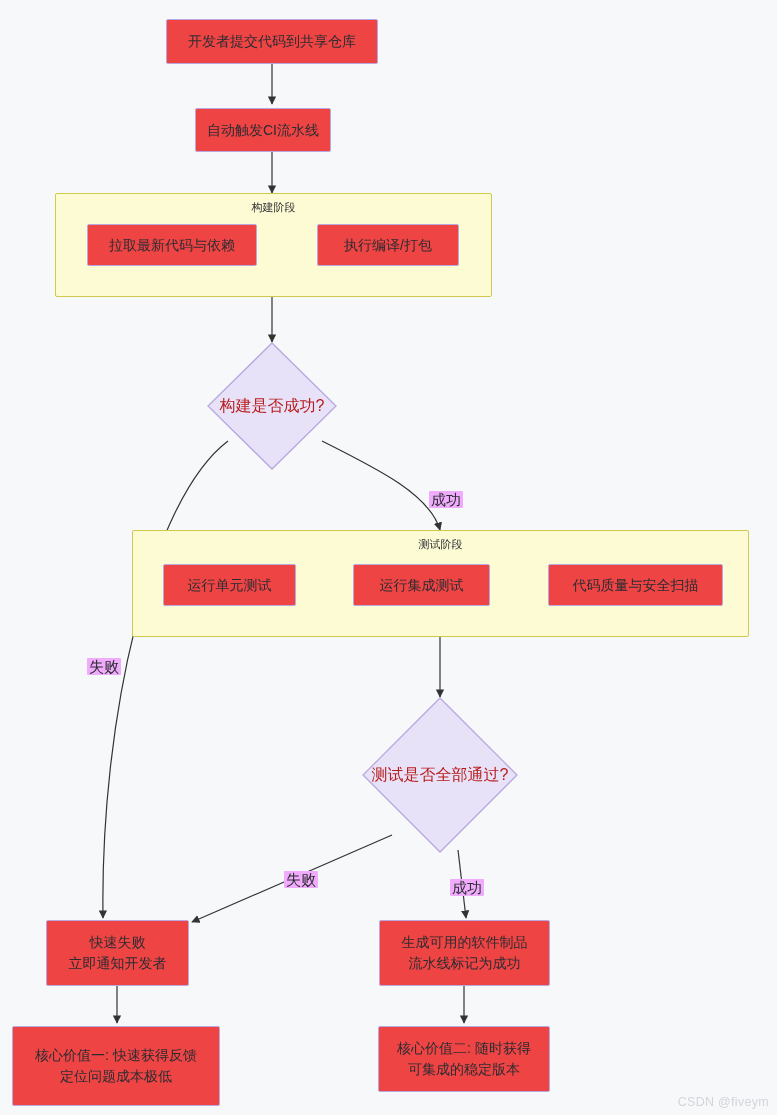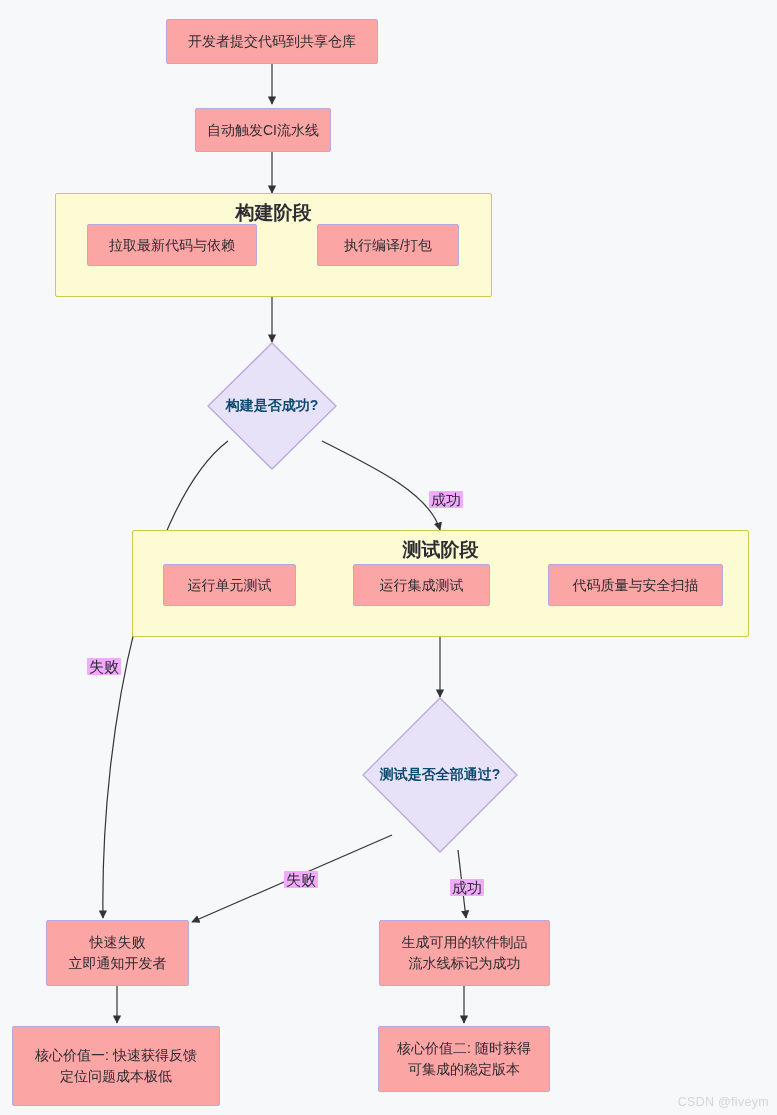--- a/index.html
+++ b/index.html
@@ -24,21 +24,21 @@
   svg#edges {
     position: absolute;
     left: 0; top: 0;
     width: 777px;
     height: 1115px;
     pointer-events: none;
   }
   .node {
     position: absolute;
     box-sizing: border-box;
-    background: #fca5a5;
+    background: #ef4444;
     border: 1px solid #b9a7e0;
     border-radius: 2px;
     display: flex;
     align-items: center;
     justify-content: center;
     text-align: center;
     color: #2c2c32;
     font-size: 14px;
     line-height: 21px;
     white-space: pre-line;
@@ -48,45 +48,43 @@
     box-sizing: border-box;
     background: #fdfbd4;
     border: 1px solid #cfc94e;
     border-radius: 2px;
   }
   .cluster-title {
     position: absolute;
     left: 0;
     right: 0;
     text-align: center;
-    font-size: 19px;
+    font-size: 11px;
     color: #2c2c32;
     top: 6px;
-    font-weight: bold;
   }
   .diamond {
     position: absolute;
     display: flex;
     align-items: center;
     justify-content: center;
   }
   .diamond .dshape {
     position: absolute;
     left: 0; top: 0;
     width: 100%;
     height: 100%;
   }
   .diamond .dlabel {
     position: relative;
     z-index: 2;
-    font-size: 14px;
-    color: #0c4a6e;
+    font-size: 16px;
+    color: #b91c1c;
     text-align: center;
     white-space: nowrap;
-    font-weight: bold;
   }
   .edge-label {
     position: absolute;
     font-size: 15px;
     color: #2c2c32;
     background: #f0abfc;
     padding: 0 2px;
     line-height: 17px;
     white-space: nowrap;
     border-radius: 1px;

